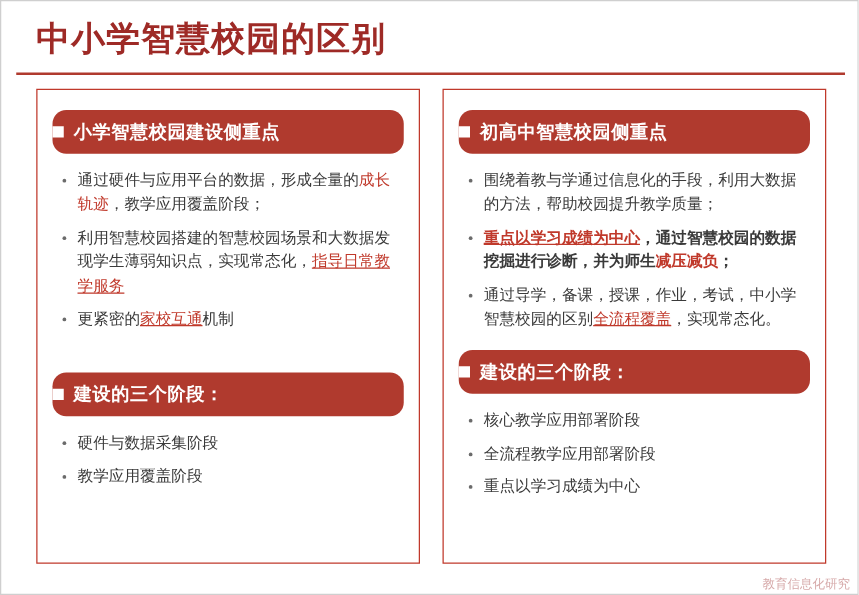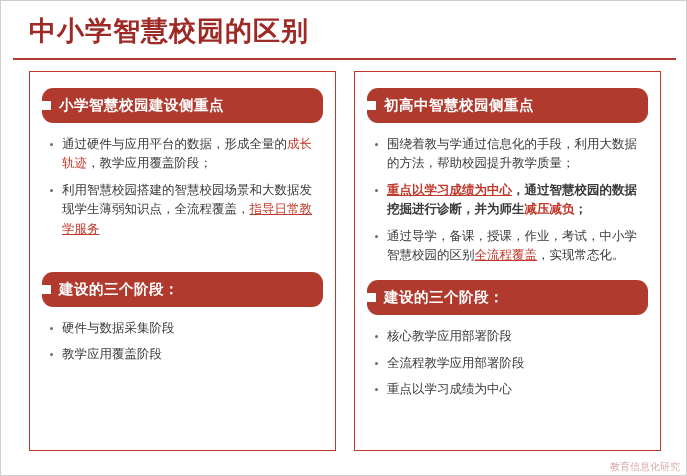--- a/index.html
+++ b/index.html
@@ -144,21 +144,24 @@
       <div class="band">
         <span class="band-marker"></span>
         <span class="band-text">小学智慧校园建设侧重点</span>
       </div>
 
       <ul class="bullets">
         <li>
           <span>通过硬件与应用平台的数据，形成全量的</span><span class="hl-red">成长轨迹</span><span>，教学应用覆盖阶段；</span>
         </li>
         <li>
-          <span>利用智慧校园搭建的智慧校园场景和大数据发现学生薄弱知识点，全流程覆盖，</span><span class="hl-red u-plain">指导日常教学服务</span>
+          <span>利用智慧校园搭建的智慧校园场景和大数据发现学生薄弱知识点，实现常态化，</span><span class="hl-red u-plain">指导日常教学服务</span>
+        </li>
+        <li>
+          <span>更紧密的</span><span class="hl-red u-plain">家校互通</span><span>机制</span>
         </li>
       </ul>
 
       <div class="col-spacer-left"></div>
 
       <div class="band">
         <span class="band-marker"></span>
         <span class="band-text">建设的三个阶段：</span>
       </div>
 

